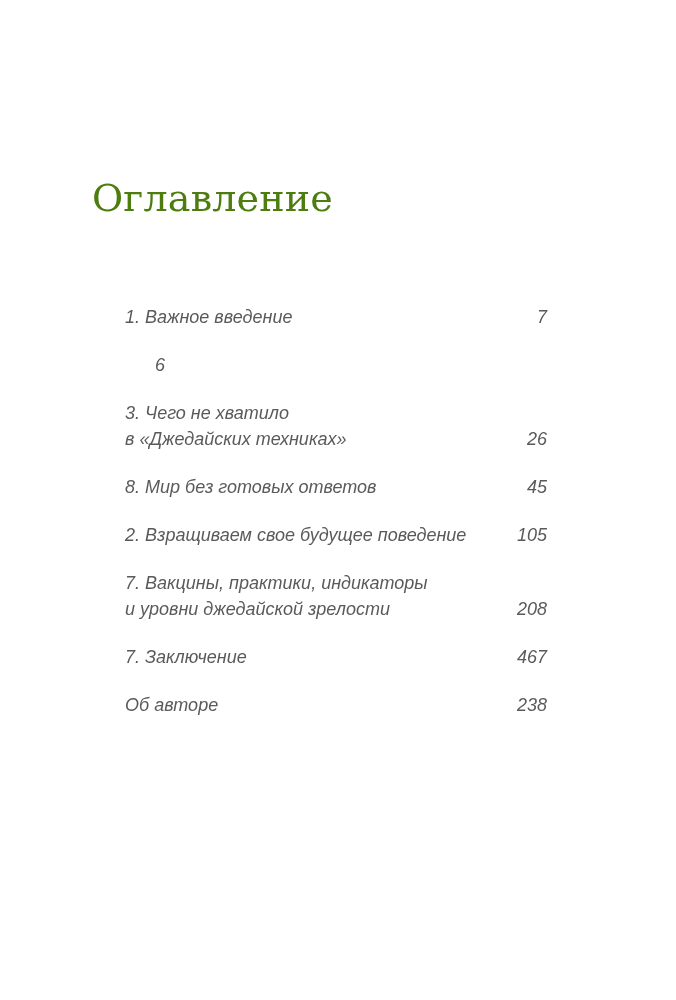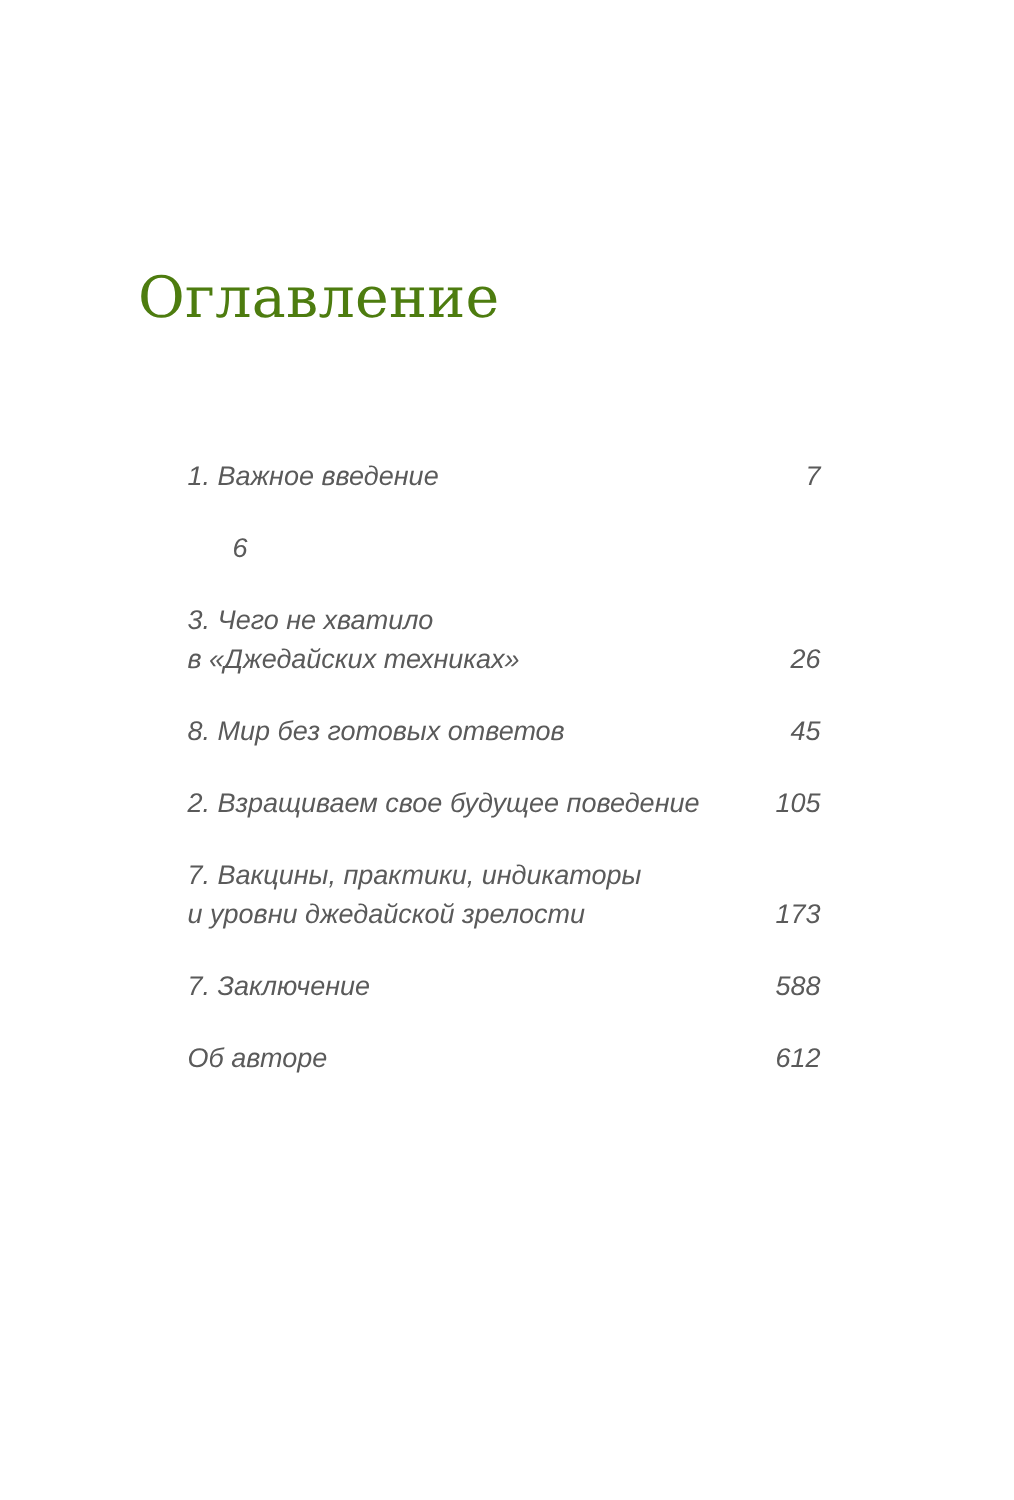--- a/index.html
+++ b/index.html
@@ -42,23 +42,23 @@
       <span class="label">8. Мир без готовых ответов</span>
       <span class="page">45</span>
     </li>
   <li>
       <span class="label">2. Взращиваем свое будущее поведение</span>
       <span class="page">105</span>
     </li>
   <li>
       <span class="label">7. Вакцины, практики, индикаторы
 и уровни джедайской зрелости</span>
-      <span class="page">173</span>
+      <span class="page">208</span>
     </li>
   <li>
       <span class="label">7. Заключение</span>
-      <span class="page">588</span>
+      <span class="page">467</span>
     </li>
   <li>
       <span class="label">Об авторе</span>
-      <span class="page">612</span>
+      <span class="page">238</span>
     </li>
 </ul>
 
 </body></html>

